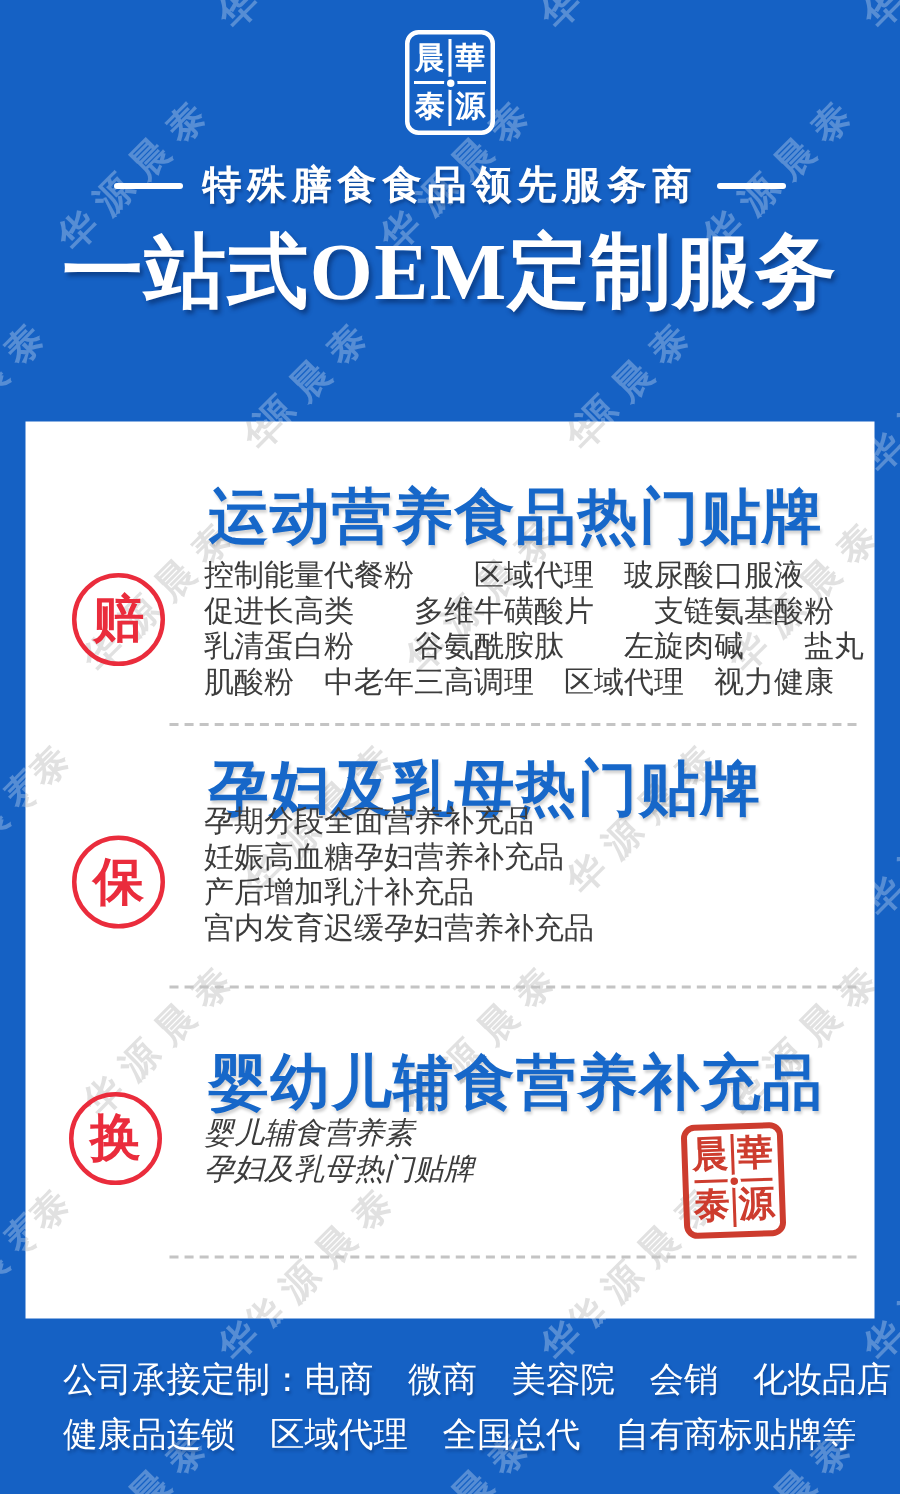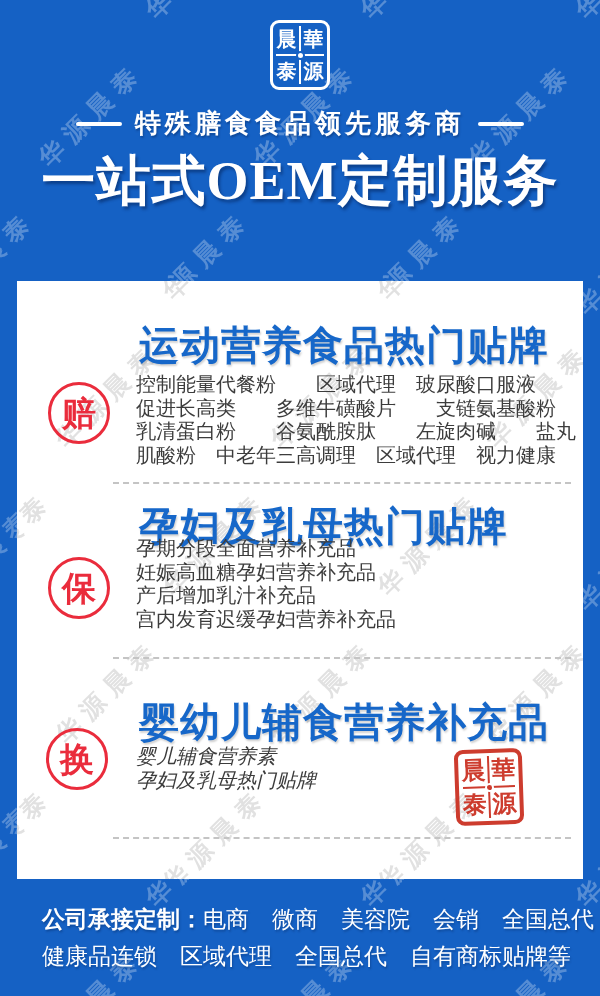--- a/index.html
+++ b/index.html
@@ -112,21 +112,21 @@
   }
   .company-seal .dot{border:2px solid #ffffff;box-sizing:border-box;width:9px;height:9px;}
   
   .footer{
     position:absolute;z-index:2;
     left:42px;top:901px;width:540px;
     color:#ffffff;font-size:23px;line-height:37px;
     text-shadow:1px 2px 2px rgba(0,25,70,0.3);
     white-space:nowrap;
   }
-  .footer-label{font-weight:bold;}
+  .footer-label{font-weight:normal;}
 </style>
 </head>
 <body>
 
 <div class="page">
 
   <div class="wm-layer page-wm">
       <span class="wm" style="left: -85px; top: -50px;">华源晨泰</span>
       <span class="wm" style="left: 130px; top: -50px;">华源晨泰</span>
       <span class="wm" style="left: 345px; top: -50px;">华源晨泰</span>
@@ -228,17 +228,17 @@
       <div class="cell">源</div>
       <div class="vline"></div>
       <div class="hline"></div>
       <div class="dot"></div>
     </div>
 
     <div class="card-el dashed-divider divider-3"></div>
   </div>
 
   <div class="footer">
-    <div><span class="footer-label">公司承接定制：</span><span>电商　微商　美容院　会销　全国总代</span></div>
+    <div><span class="footer-label">公司承接定制：</span><span>电商　微商　美容院　会销　化妆品店</span></div>
     <div><span>健康品连锁　区域代理　全国总代　自有商标贴牌等</span></div>
   </div>
 
 </div>
 
 </body></html>

